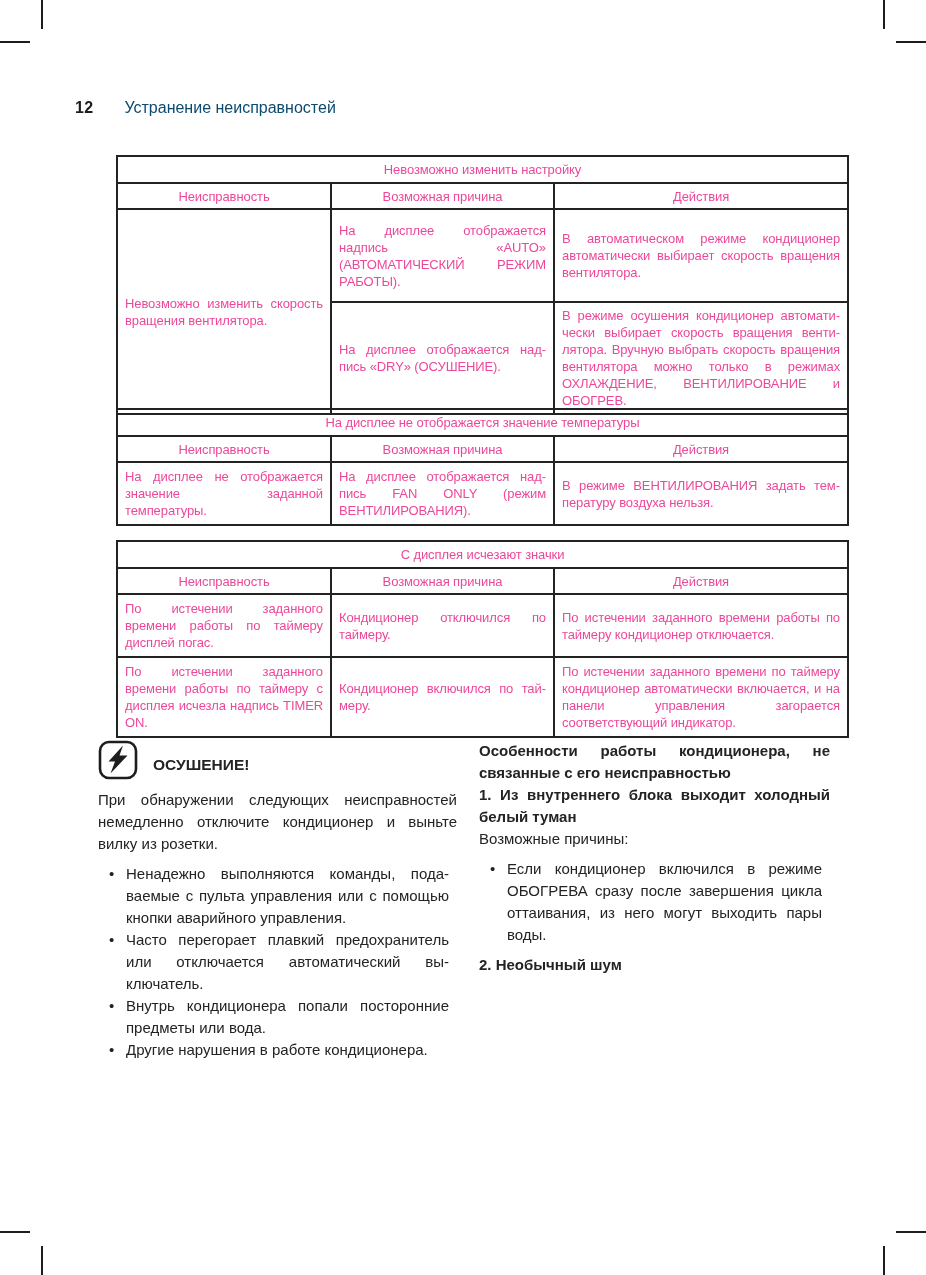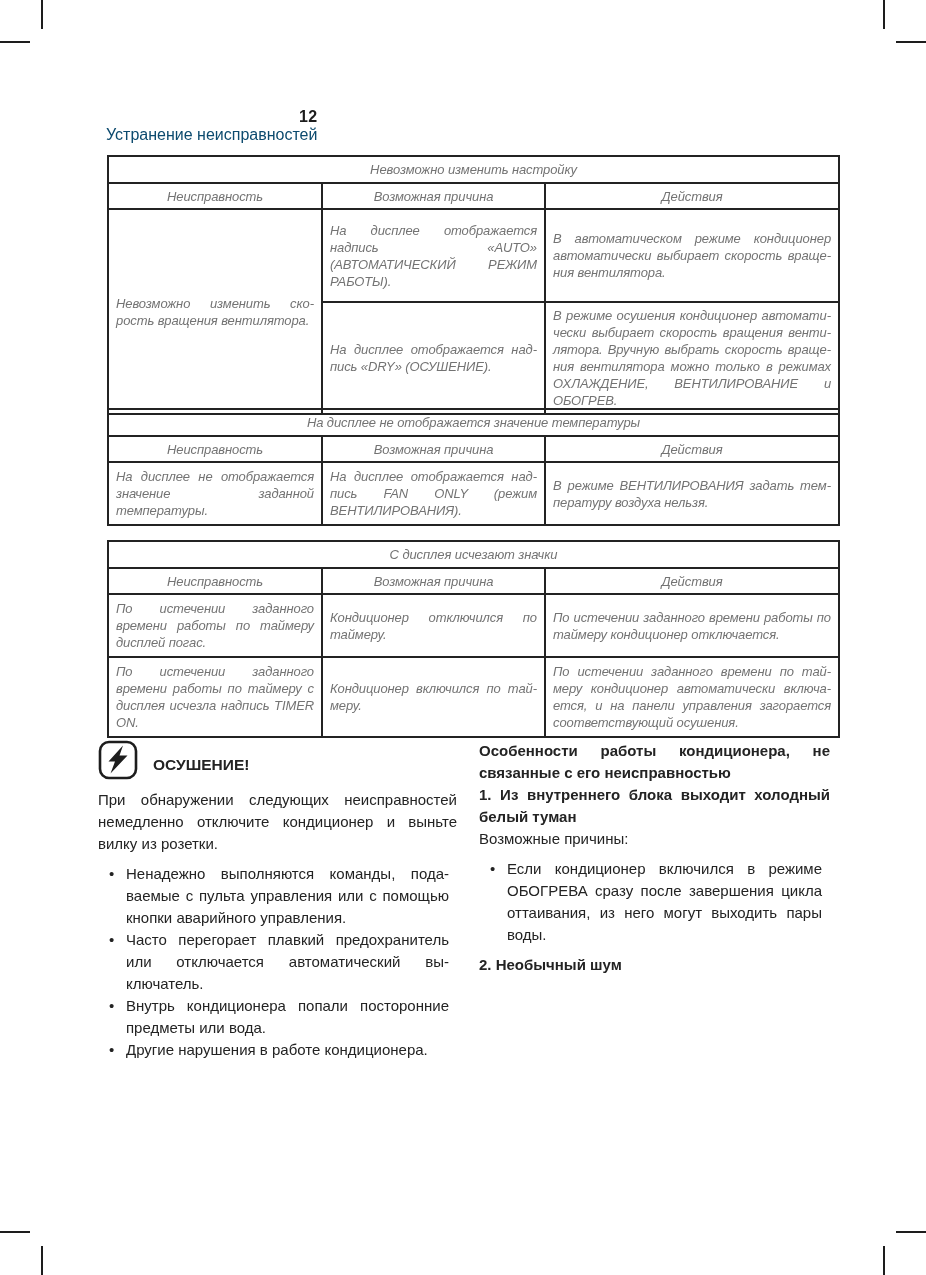--- a/index.html
+++ b/index.html
@@ -11,28 +11,28 @@
   
   .crop{position:absolute;background:#1d1d1d;}
   .crop.v{width:2px;height:29px;}
   .crop.h{height:2px;width:30px;}
   .crop.tl-v{left:41px;top:0;}   .crop.tl-h{left:0;top:41px;}
   .crop.tr-v{left:883px;top:0;}  .crop.tr-h{left:896px;top:41px;}
   .crop.bl-h{left:0;top:1231px;} .crop.bl-v{left:41px;top:1246px;}
   .crop.br-h{left:896px;top:1231px;} .crop.br-v{left:883px;top:1246px;}
 
   
-  .page-header{position:absolute;left:75px;top:108px;font-size:16px;
-    display:flex;align-items:flex-end;flex-direction:column;}
+  .page-header{position:absolute;left:75px;top:99px;font-size:16px;
+    display:flex;align-items:flex-end;}
   .page-num{font-weight:bold;letter-spacing:.3px;}
   .page-title{margin-left:31px;color:#0c4a6e;}
 
   
-  table.doc{position:absolute;left:107px;width:731px;border-collapse:collapse;
-    table-layout:fixed;font-size:13px;line-height:17px;color:#737373;font-style:italic;}
+  table.doc{position:absolute;left:116px;width:731px;border-collapse:collapse;
+    table-layout:fixed;font-size:13px;line-height:17px;color:#ec4899;}
   table.doc td{border:2px solid #232323;padding:4px 7px;vertical-align:middle;
     text-align:justify;letter-spacing:-0.1px;}
   table.doc td.t-title{ text-align:center;height:21px;padding:2px 4px;}
   table.doc td.t-head{  text-align:center;height:20px;padding:2px 4px;}
   .tbl-1{top:155px;} .tbl-2{top:408px;} .tbl-3{top:540px;}
   .tbl-1 .r1 td{height:83px;} .tbl-1 .r2 td{height:91px;}
   .tbl-2 .r1 td{height:53px;}
   .tbl-3 .r1 td{height:53px;} .tbl-3 .r2 td{height:70px;}
   td.cond{letter-spacing:-0.4px;}
 
@@ -134,21 +134,21 @@
     <td class="t-head">Действия</td>
   </tr>
   <tr class="r1">
     <td class="cond">По истечении заданного времени работы по таймеру дисплей погас.</td>
     <td class="cond">Кондиционер отключился по таймеру.</td>
     <td class="cond">По истечении заданного времени работы по таймеру кондиционер отключается.</td>
   </tr>
   <tr class="r2">
     <td class="cond">По истечении заданного времени работы по таймеру с дисплея исчезла надпись TIMER ON.</td>
     <td class="cond">Кондиционер включился по тай­меру.</td>
-    <td class="cond">По истечении заданного времени по тай­меру кондиционер автоматически включа­ется, и на панели управления загорается соответствующий осушения.</td>
+    <td class="cond">По истечении заданного времени по тай­меру кондиционер автоматически включа­ется, и на панели управления загорается соответствующий индикатор.</td>
   </tr>
 </tbody>
   </table>
 
 <div class="columns">
 
   <div class="col-left body-text">
     <div class="warn-head">
       <svg class="warn-icon" viewBox="0 0 40 40">
         <rect x="2" y="2" width="36" height="36" rx="9" fill="none" stroke="#1d1d1d" stroke-width="2.6"></rect>

